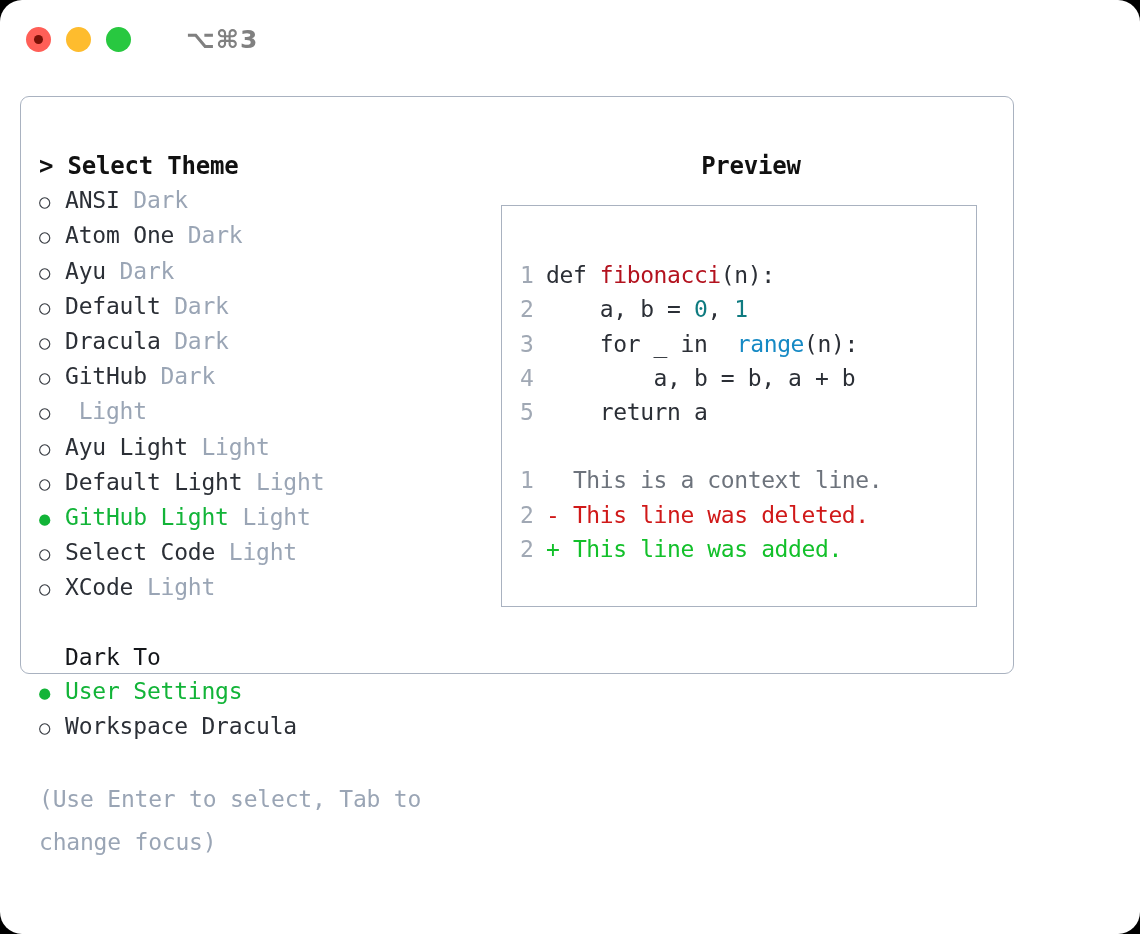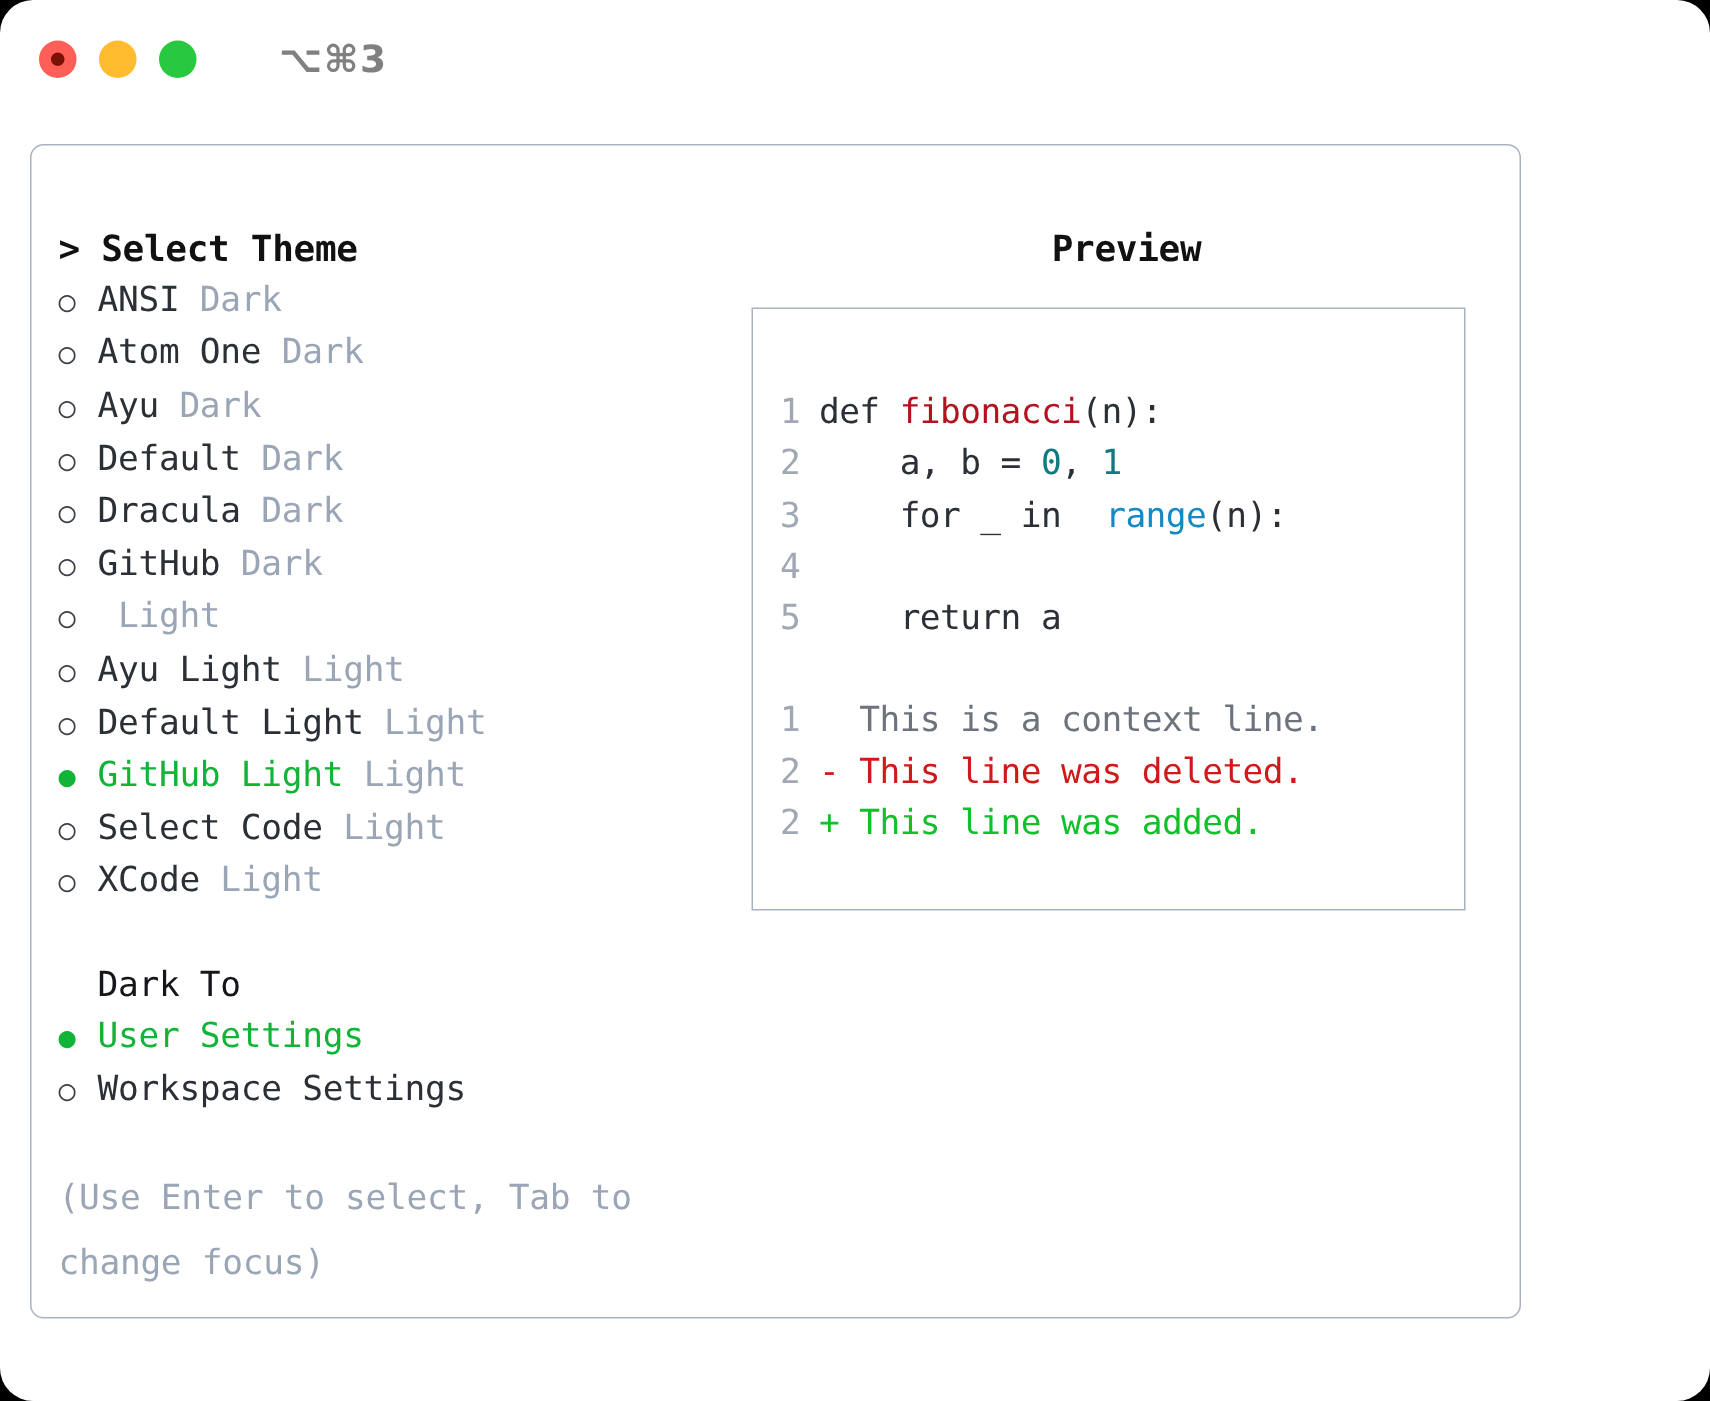--- a/index.html
+++ b/index.html
@@ -64,21 +64,21 @@
     color: #808080;
     letter-spacing: 1px;
   }
 
   
   #panel {
     position: absolute;
     left: 20px;
     top: 96px;
     width: 994px;
-    height: 783px;
+    height: 578px;
     border: 1.6px solid #a9b2c0;
     border-radius: 9px;
     box-sizing: border-box;
     background: #ffffff;
   }
 
   
   #left-col {
     position: absolute;
     left: 18px;
@@ -210,35 +210,35 @@
           <div class="opt-row"><span class="bullet">○</span><span class="opt-label">Select Code</span><span class="opt-tag"> Light</span></div>
           <div class="opt-row"><span class="bullet">○</span><span class="opt-label">XCode</span><span class="opt-tag"> Light</span></div>
         </div>
 
       <div class="spacer"></div>
 
       <div class="group-head">Dark To</div>
 
       <div id="apply-list">
           <div class="opt-row selected"><span class="bullet on">●</span><span class="opt-label">User Settings</span></div>
-          <div class="opt-row"><span class="bullet">○</span><span class="opt-label">Workspace Settings</span></div>
+          <div class="opt-row"><span class="bullet">○</span><span class="opt-label">Workspace Dracula</span></div>
         </div>
 
       <div id="hint">(Use Enter to select, Tab to change focus)</div>
     </div>
 
     <div id="right-col">
       <div id="preview-title">Preview</div>
 
       <div id="preview-box">
         <div id="code-block">
             <div class="code-line"><span class="ln">1</span><span><span class="code-text">def </span><span class="tok-fn">fibonacci</span><span class="code-text">(n):</span></span></div>
             <div class="code-line"><span class="ln">2</span><span><span class="code-text">    a, b = </span><span class="tok-num">0</span><span class="code-text">, </span><span class="tok-num">1</span></span></div>
             <div class="code-line"><span class="ln">3</span><span><span class="code-text">    for _ in </span><span class="tok-call">range</span><span class="code-text">(n):</span></span></div>
-            <div class="code-line"><span class="ln">4</span></div>
+            <div class="code-line"><span class="ln">4</span><span><span class="code-text">        a, b = b, a + b</span></span></div>
             <div class="code-line"><span class="ln">5</span><span><span class="code-text">    return a</span></span></div>
           </div>
         <div class="gap"></div>
         <div id="diff-block">
             <div class="code-line"><span class="ln">1</span><span class="diff-ctx">  This is a context line.</span></div>
             <div class="code-line"><span class="ln">2</span><span class="diff-del">- This line was deleted.</span></div>
             <div class="code-line"><span class="ln">2</span><span class="diff-add">+ This line was added.</span></div>
           </div>
       </div>
     </div>

